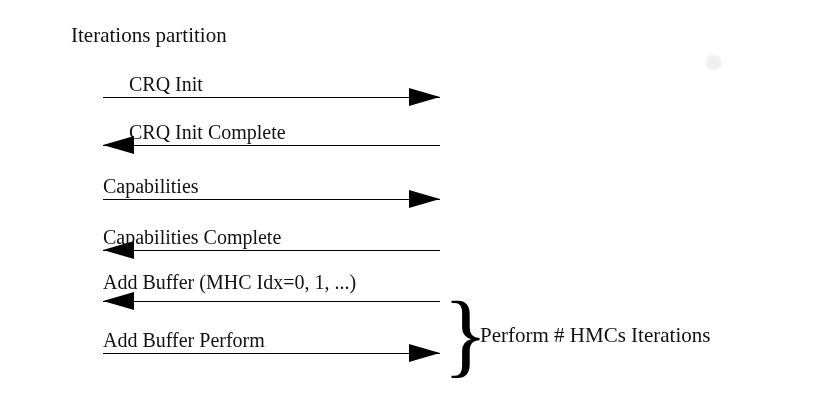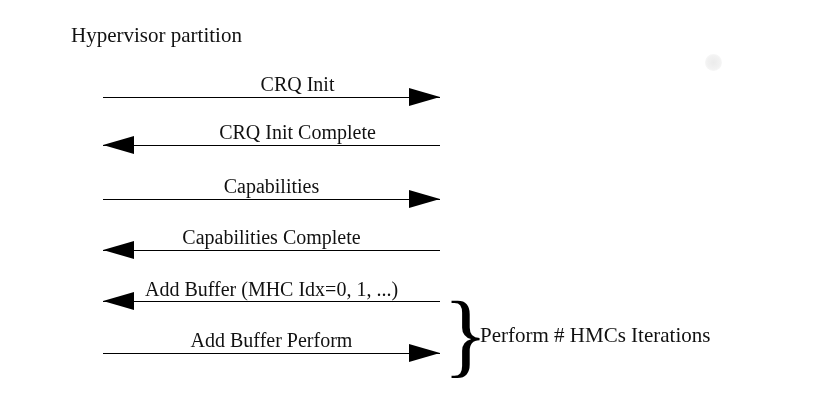--- a/index.html
+++ b/index.html
@@ -57,29 +57,28 @@
   .arrow-left {
     left: 0;
     border-top: 9px solid transparent;
     border-bottom: 9px solid transparent;
     border-right: 31px solid #000000;
   }
   .msg-label {
     position: absolute;
     bottom: 3px;
     width: 337px;
-    text-align: center;
     font-size: 20px;
     line-height: 1;
     white-space: nowrap;
     color: #111111;
   }
   .msg-label.shift-right { padding-left: 26px; }
   .msg-label.shift-left  { padding-right: 30px; }
-  .msg-label.tight { bottom: 2px; }
+  .msg-label.tight { bottom: 9px; }
 
   #brace {
     position: absolute;
     left: 443px;
     top: 286px;
     width: 40px;
     height: 96px;
     font-size: 94px;
     line-height: 96px;
     text-align: center;
@@ -103,21 +102,21 @@
     height: 17px;
     border-radius: 50%;
     background: radial-gradient(circle, #ebebeb 0%, #f2f2f2 55%, #ffffff 100%);
   }
 </style>
 </head>
 <body>
 
 <div id="diagram">
 
-  <div class="lifeline-label" id="label-management">Hypervisor partition</div>
+  <div class="lifeline-label" id="label-management">Iterations partition</div>
 
 
   <div class="message" style="top:97px;">
     <div class="msg-line"></div>
     <div class="arrowhead arrow-right"></div>
     <div class="msg-label shift-right">CRQ Init</div>
   </div>
 
   <div class="message" style="top:145px;">
     <div class="msg-line"></div>

